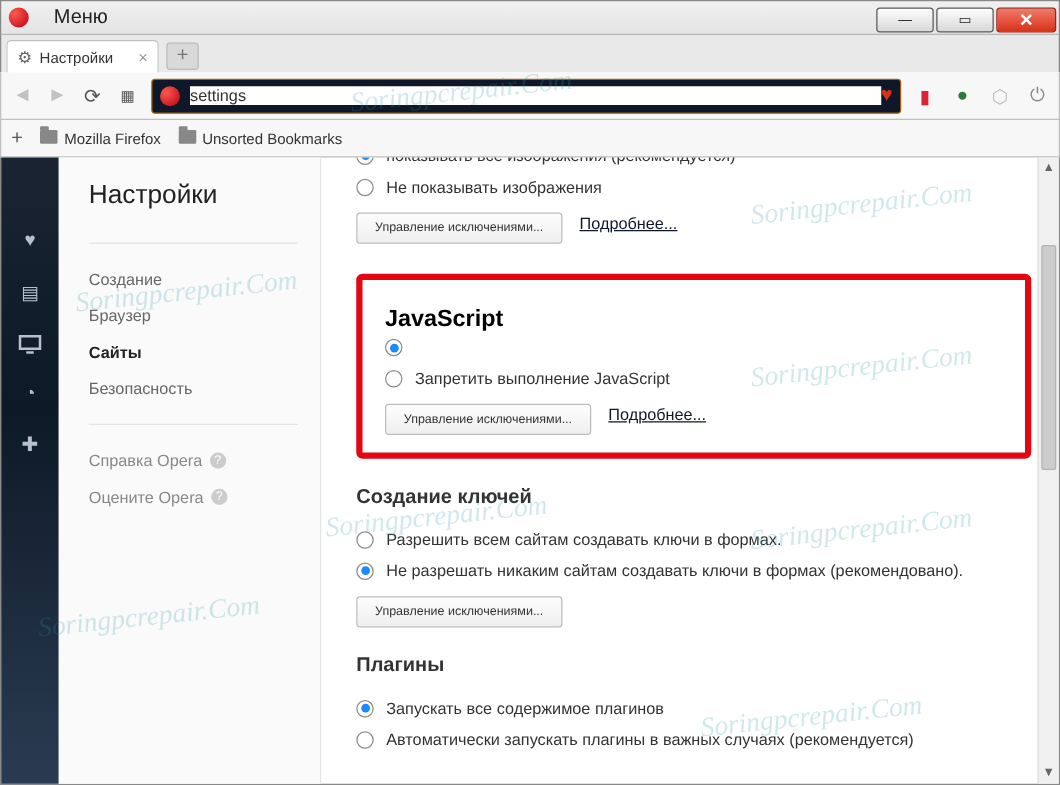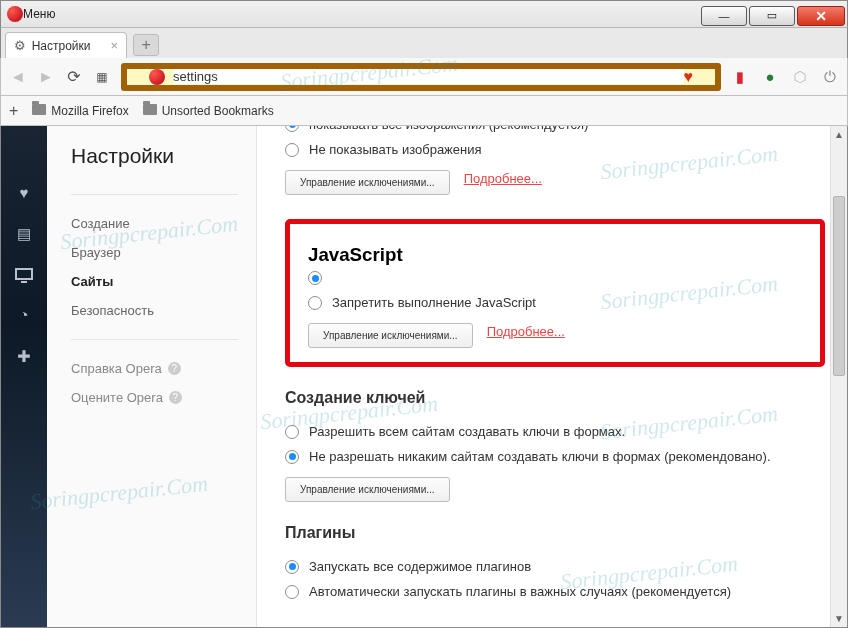--- a/index.html
+++ b/index.html
@@ -1,38 +1,38 @@
 <!DOCTYPE html>
 <html><head>
 <meta charset="utf-8">
 <style>
 * { margin: 0; padding: 0; box-sizing: border-box; font-family: "Segoe UI", Arial, sans-serif; }
 body { width: 848px; height: 628px; background: #fff; overflow: hidden; position: relative; }
 
 
 .titlebar { height: 28px; background: linear-gradient(#f0f0f0,#e4e4e4); border: 1px solid #888; border-bottom: 1px solid #b5b5b5; display: flex; align-items: center; position: relative; }
 .titlebar .opera-logo { width: 16px; height: 16px; margin-left: 6px; border-radius: 50%; background: radial-gradient(circle at 30% 30%, #ff5a4d, #b70015); }
-.titlebar .menu-btn { margin-left: 0; font-size: 12px; color: #222; cursor: default; }
+.titlebar .menu-btn { margin-left: 20px; font-size: 16px; color: #222; cursor: default; }
 .winctrls { margin-left: auto; display: flex; }
 .winctrls .wc { width: 46px; height: 20px; margin: 3px 2px 0 0; border: 1px solid #5a5a5a; border-radius: 3px; display: flex; align-items: center; justify-content: center; font-size: 11px; color: #222; background: linear-gradient(#fdfdfd,#d8d8d8); }
 .winctrls .wc.close { background: linear-gradient(#f27a6a,#d6331a); color: #fff; border-color: #9a2515; width: 48px; }
 .winctrls .wc.close .x { font-size: 14px; font-weight: bold; }
 
 
 .tabstrip { height: 30px; background: #e9e9e9; border-left: 1px solid #888; border-right: 1px solid #888; display: flex; align-items: flex-end; padding-left: 4px; }
 .tab { height: 26px; display: flex; align-items: center; background: #fff; border: 1px solid #bfbfbf; border-bottom: none; border-radius: 4px 4px 0 0; padding: 0 8px; font-size: 12px; color: #333; margin-right: 6px; }
 .tab .gear { margin-right: 6px; font-size: 13px; color: #666; }
 .tab .close-x { margin-left: 20px; color: #999; font-size: 13px; }
 .newtab { width: 26px; height: 22px; background: #d9d9d9; border: 1px solid #bcbcbc; border-radius: 3px; display: flex; align-items: center; justify-content: center; color: #777; font-size: 16px; margin-bottom: 2px; }
 
 
 .toolbar { height: 38px; background: #f7f7f7; border: 1px solid #bfbfbf; border-top: none; display: flex; align-items: center; padding: 0 8px; gap: 10px; }
 .tb-ico { width: 18px; height: 18px; display: flex; align-items: center; justify-content: center; color: #555; font-size: 16px; }
 .tb-ico.disabled { color: #c2c2c2; }
-.addr { flex: 1; display: flex; align-items: center; height: 28px; border: 6px solid #a16207; border-radius: 3px; background: #fef9c3; padding: 0 22px; }
+.addr { flex: 1; display: flex; align-items: center; height: 28px; border: 1px solid #a16207; border-radius: 3px; background: #0f172a; padding: 0 6px; }
 .addr .opera-o { width: 16px; height: 16px; border-radius: 50%; background: radial-gradient(circle at 30% 30%, #ff5a4d, #b70015); margin-right: 8px; }
 .addr input { border: none; outline: none; flex: 1; font-size: 13px; color: #333; }
 .addr .heart { color: #d6331a; font-size: 16px; }
 .right-icons { display: flex; gap: 12px; align-items: center; }
 .ri { width: 18px; height: 18px; display: flex; align-items: center; justify-content: center; font-size: 15px; }
 
 
 .bmbar { height: 30px; background: #f7f7f7; border: 1px solid #bfbfbf; border-top: none; display: flex; align-items: center; padding: 0 8px; gap: 14px; font-size: 12px; color: #333; }
 .bmbar .plus { font-size: 16px; color: #555; }
 .bmbar .folder { display: flex; align-items: flex-start; gap: 5px; }
@@ -62,21 +62,21 @@
 
 
 .main { flex: 1; overflow: hidden; padding: 0 22px 0 28px; position: relative; }
 .main-inner { position: relative; top: -14px; }
 .section { margin-bottom: 18px; }
 .section h3 { font-size: 16px; font-weight: 700; color: #333; margin: 22px 0 12px; }
 .radio-row { display: flex; align-items: center; gap: 10px; font-size: 13px; color: #333; padding: 5px 0; }
 .radio { width: 14px; height: 14px; border: 1px solid #8c8c8c; border-radius: 50%; display: inline-flex; align-items: center; justify-content: center; background: #fff; }
 .radio.checked::after { content:""; width:7px; height:7px; border-radius:50%; background:#1a8cff; }
 .btn { display: inline-block; padding: 6px 14px; font-size: 10px; color: #333; background: linear-gradient(#fdfdfd,#efefef); border: 1px solid #bcbcbc; border-radius: 3px; margin-top: 8px; }
-.linkmore { color: #ef4444; text-decoration: underline; font-size: 13px; margin-left: 14px; cursor: default; }
+.linkmore { color: #0f172a; text-decoration: underline; font-size: 13px; margin-left: 14px; cursor: default; }
 .act-row { display:flex; align-items:center; }
 
 
 .hl { border: 5px solid #e30613; border-radius: 5px; padding: 20px 18px 14px; margin-top: 24px; }
 
 
 .sb { position: absolute; right: 0; top: 0; bottom: 0; width: 17px; background: #f0f0f0; border-left: 1px solid #dedede; }
 .sb .arrow { height: 17px; display:flex; align-items:center; justify-content:center; font-size:10px; color:#666; }
 .sb .thumb { position:absolute; left:2px; right:2px; top:70px; height:180px; background:#cdcdcd; border-radius:2px; border:1px solid #b3b3b3; }
 .sb .arrow.bot { position:absolute; bottom:0; left:0; right:0; }

